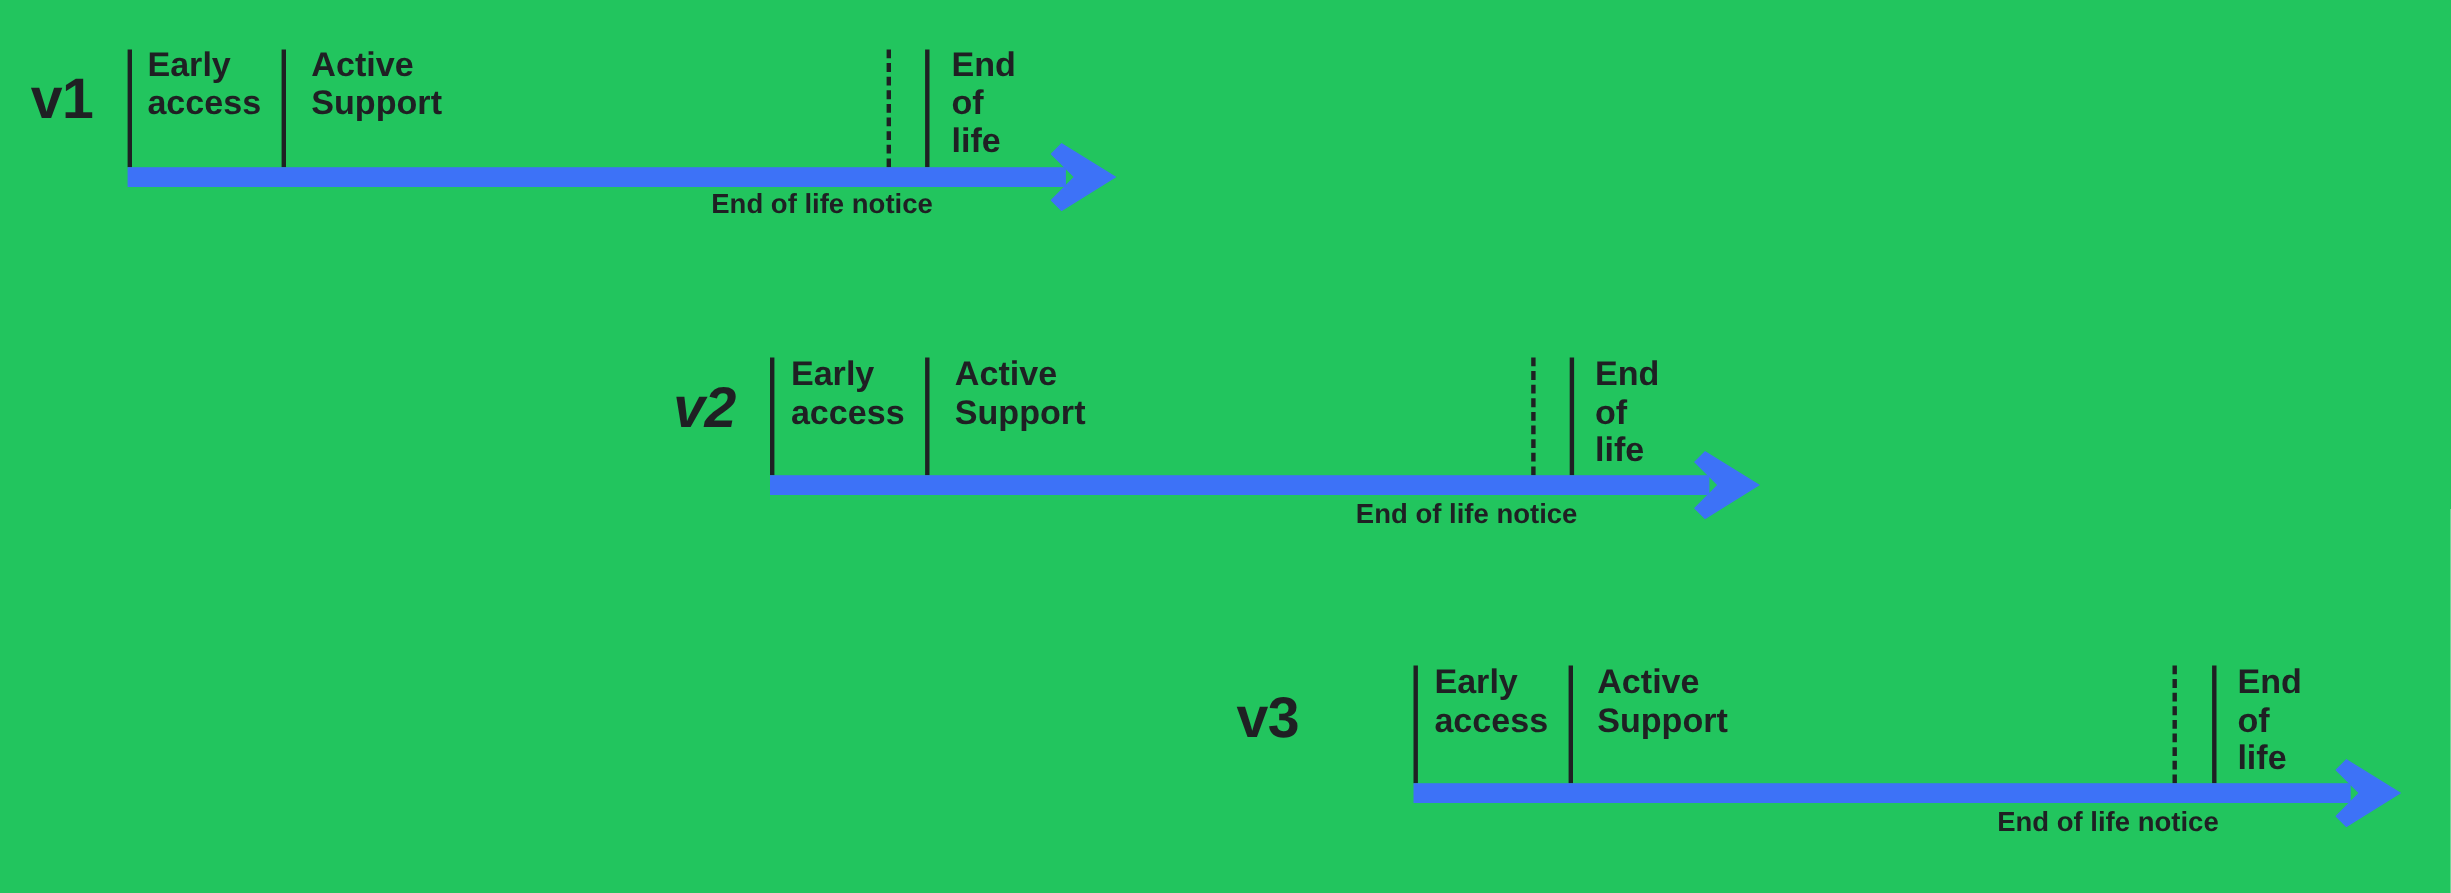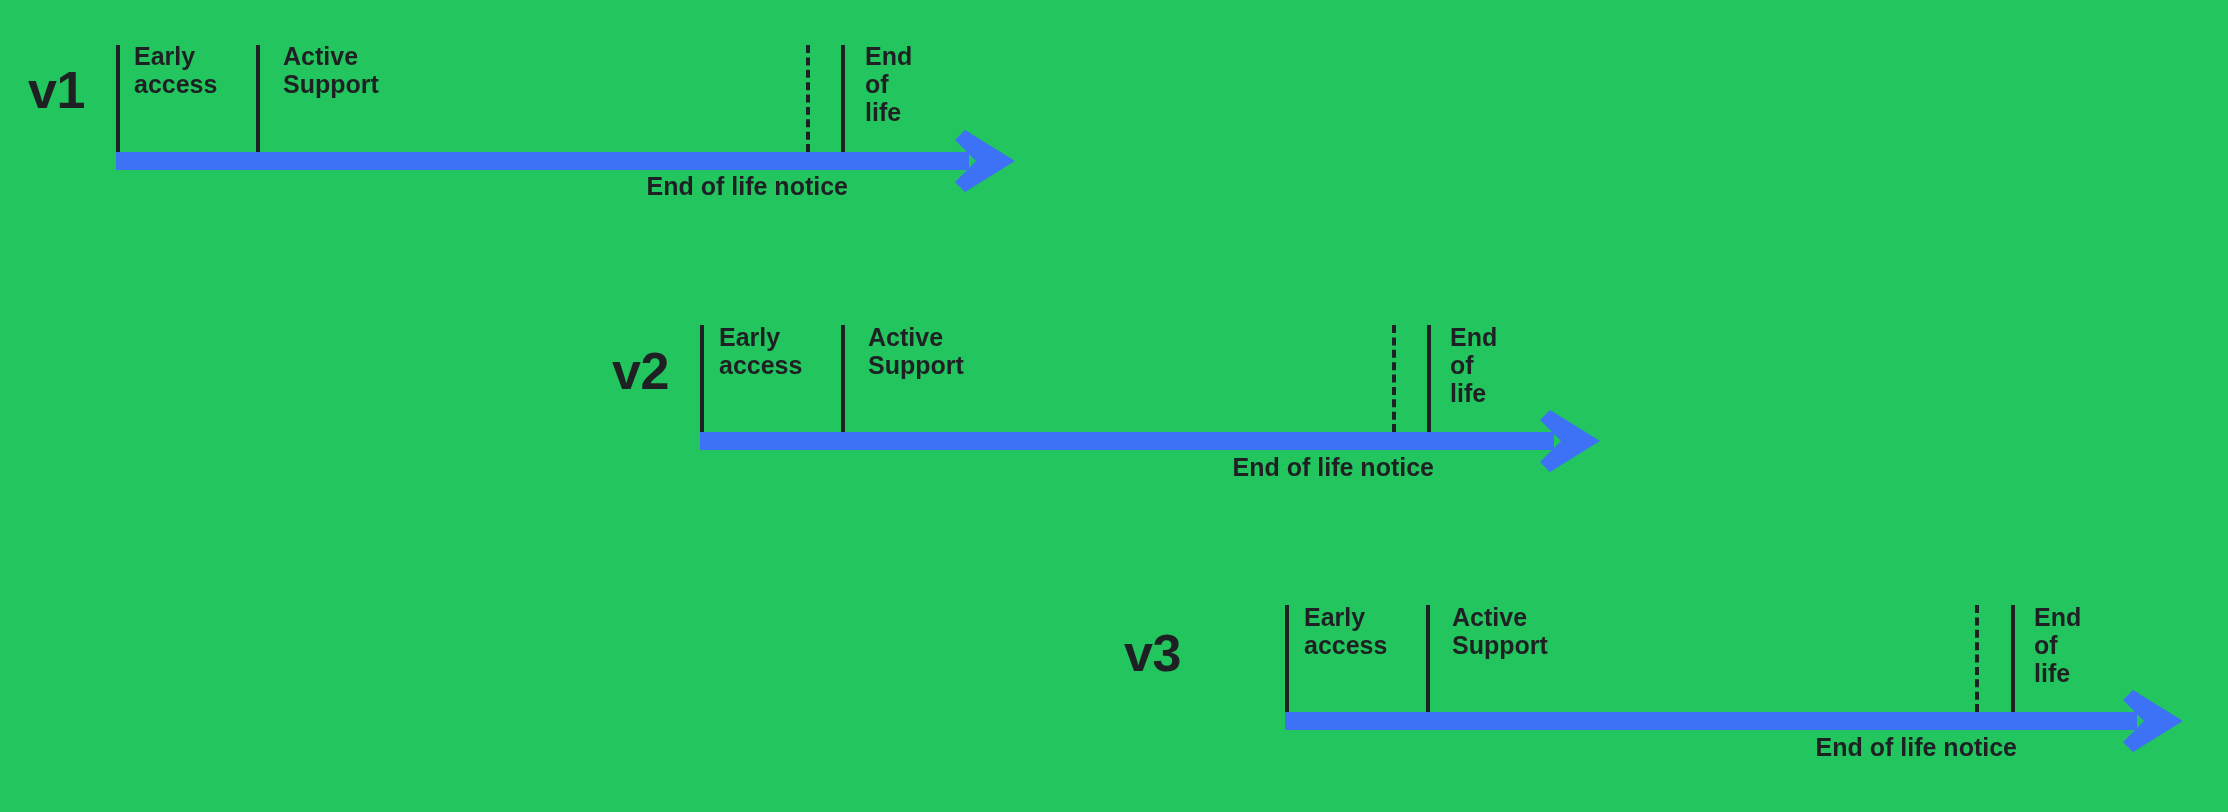--- a/index.html
+++ b/index.html
@@ -49,21 +49,21 @@
   }
   .tick.dashed {
     width: 0;
     background: none;
     border-left: 4px dashed #1f2023;
   }
 
   
   .phase-label {
     position: absolute;
-    font-size: 25px;
+    font-size: 31px;
     font-weight: 700;
     color: #1f2023;
     line-height: 1.12;
     white-space: pre-line;
   }
 
   
   .notice-label {
     position: absolute;
     font-size: 25px;
@@ -98,21 +98,21 @@
 access</div>
       <div class="phase-label" style="left: 283px; top: 42px; color: rgb(31, 32, 35);">Active Support</div>
       <div class="phase-label" style="left: 865px; top: 42px; color: rgb(31, 32, 35);">End of life</div>
       <div class="arrow-shaft" style="left: 116px; top: 152px; width: 853px; height: 18px; background: rgb(61, 114, 247);"></div>
       <svg class="arrow-head" width="60" height="62" viewBox="0 0 60 62" style="left: 955px; top: 130px;">
         <path d="M 10 0 L 0 10 L 21 31 L 0 52 L 10 62 L 60 31 Z" fill="#3d72f7"></path>
       </svg>
       <div class="notice-label" style="left: 0px; top: 174px; width: 806px; text-align: right; color: rgb(31, 32, 35);">End of life notice</div>
     </div>
     <div class="timeline-row">
-      <div class="version-label" style="left: 612px; top: 345px;">v2</div>
+      <div class="version-label" style="left: 612px; top: 345px; font-style: italic;">v2</div>
       <div class="tick" style="left: 700px; top: 325px; height: 107px; background: rgb(31, 32, 35); width: 4px;"></div>
       <div class="tick" style="left: 841px; top: 325px; height: 107px; background: rgb(31, 32, 35); width: 4px;"></div>
       <div class="tick dashed" style="left: 1392px; top: 325px; height: 107px; border-left-color: rgb(31, 32, 35);"></div>
       <div class="tick" style="left: 1427px; top: 325px; height: 107px; background: rgb(31, 32, 35); width: 4px;"></div>
       <div class="phase-label" style="left: 719px; top: 323px; color: rgb(31, 32, 35);">Early
 access</div>
       <div class="phase-label" style="left: 868px; top: 323px; color: rgb(31, 32, 35);">Active Support</div>
       <div class="phase-label" style="left: 1450px; top: 323px; color: rgb(31, 32, 35);">End of life</div>
       <div class="arrow-shaft" style="left: 700px; top: 432px; width: 854px; height: 18px; background: rgb(61, 114, 247);"></div>
       <svg class="arrow-head" width="60" height="62" viewBox="0 0 60 62" style="left: 1540px; top: 410px;">

